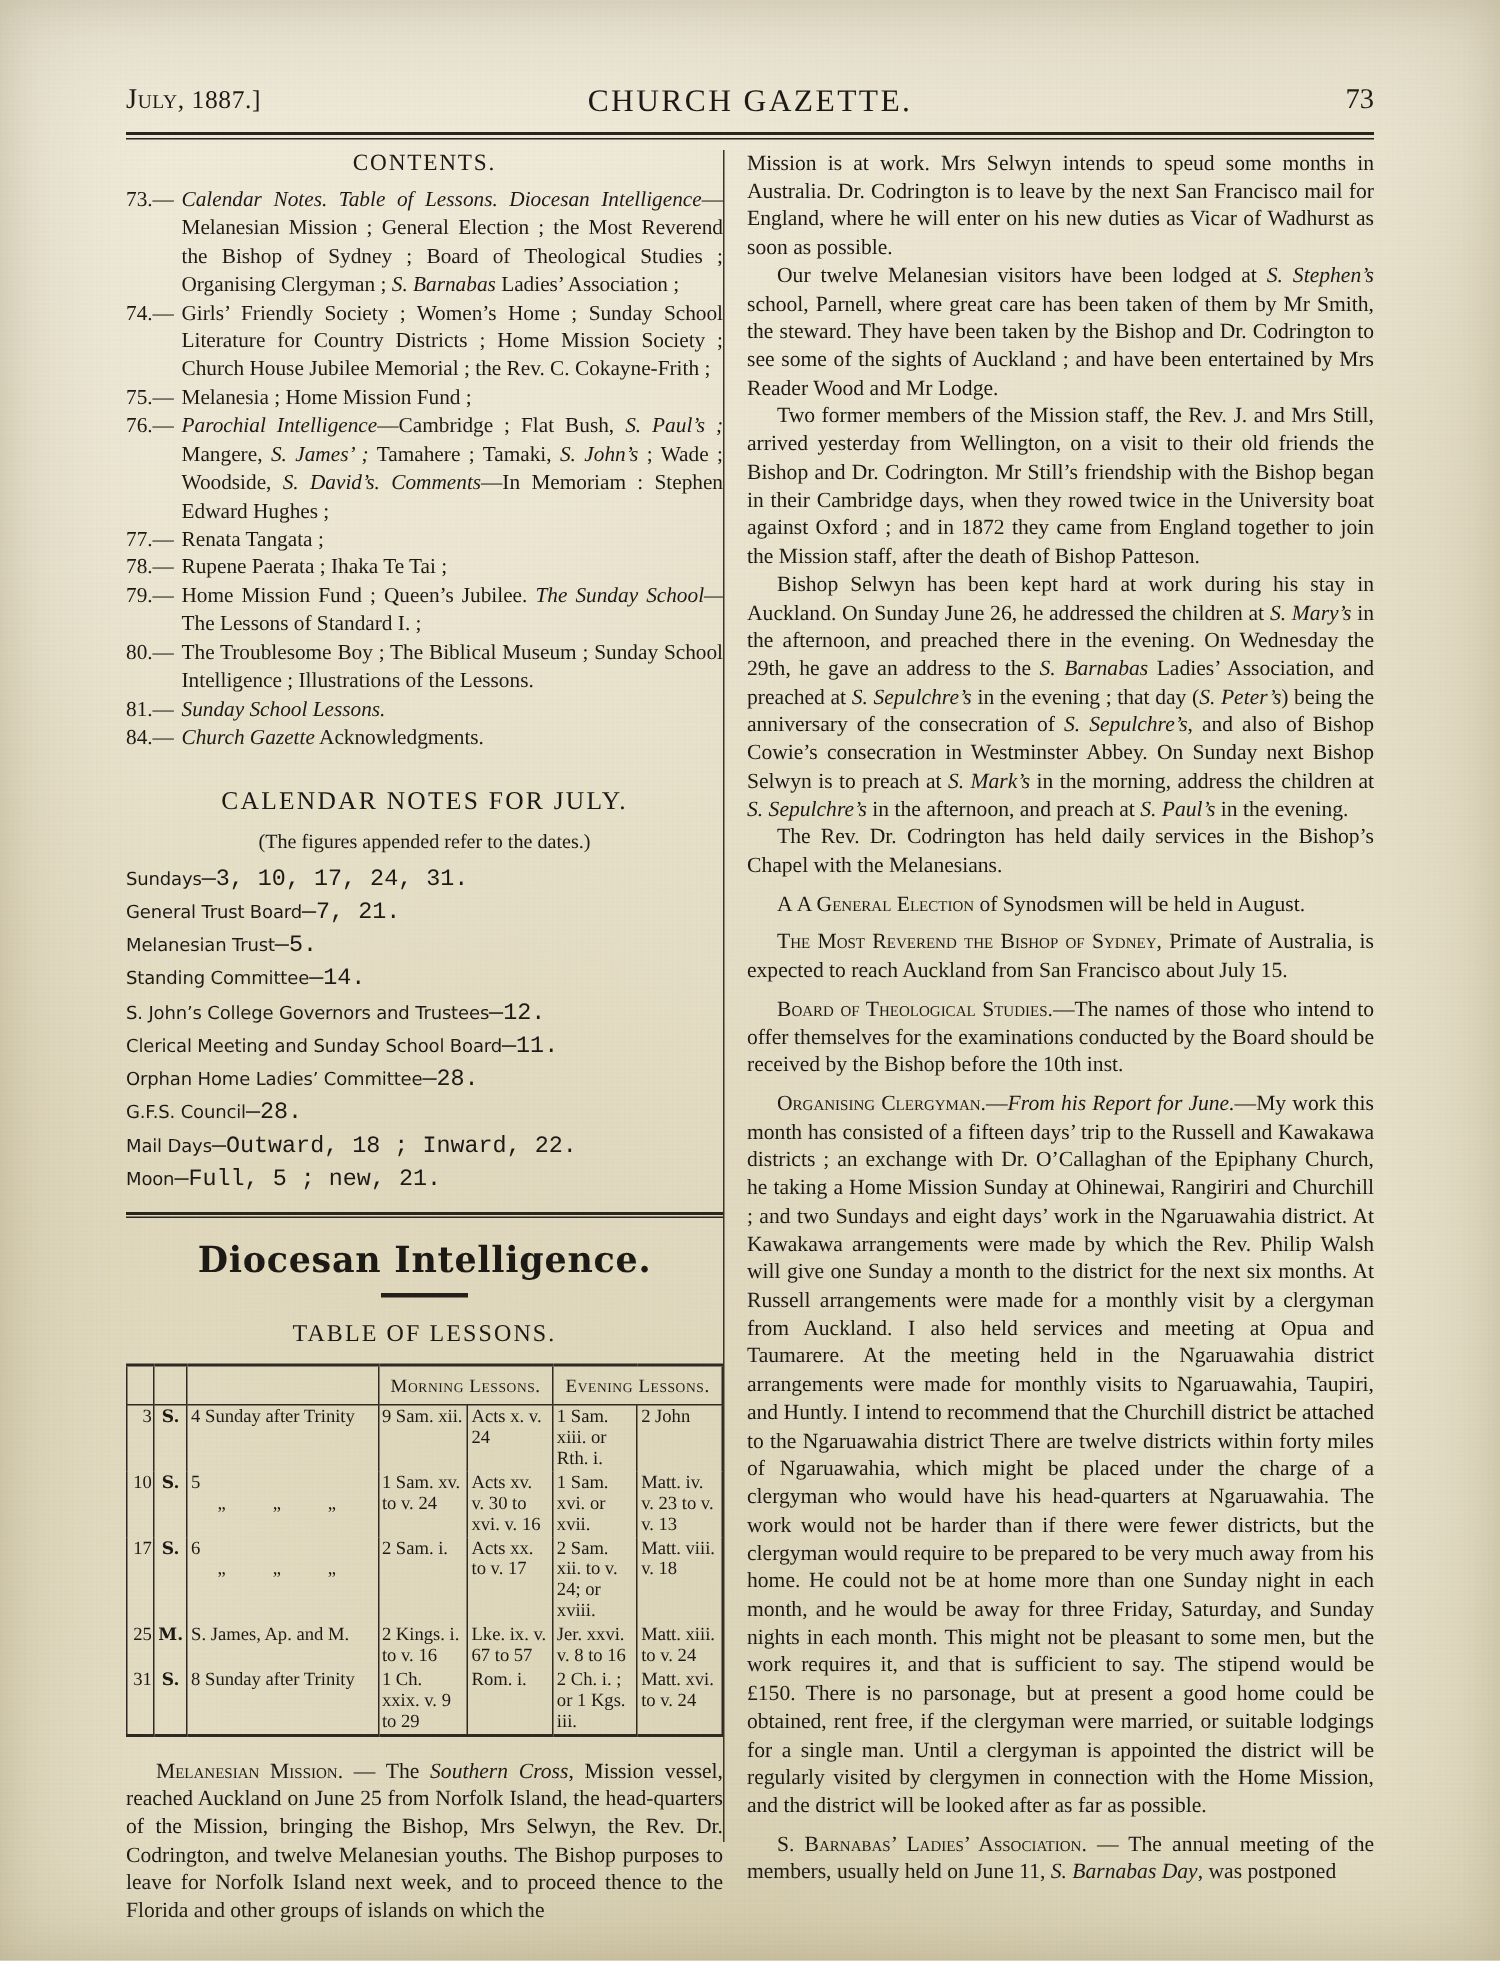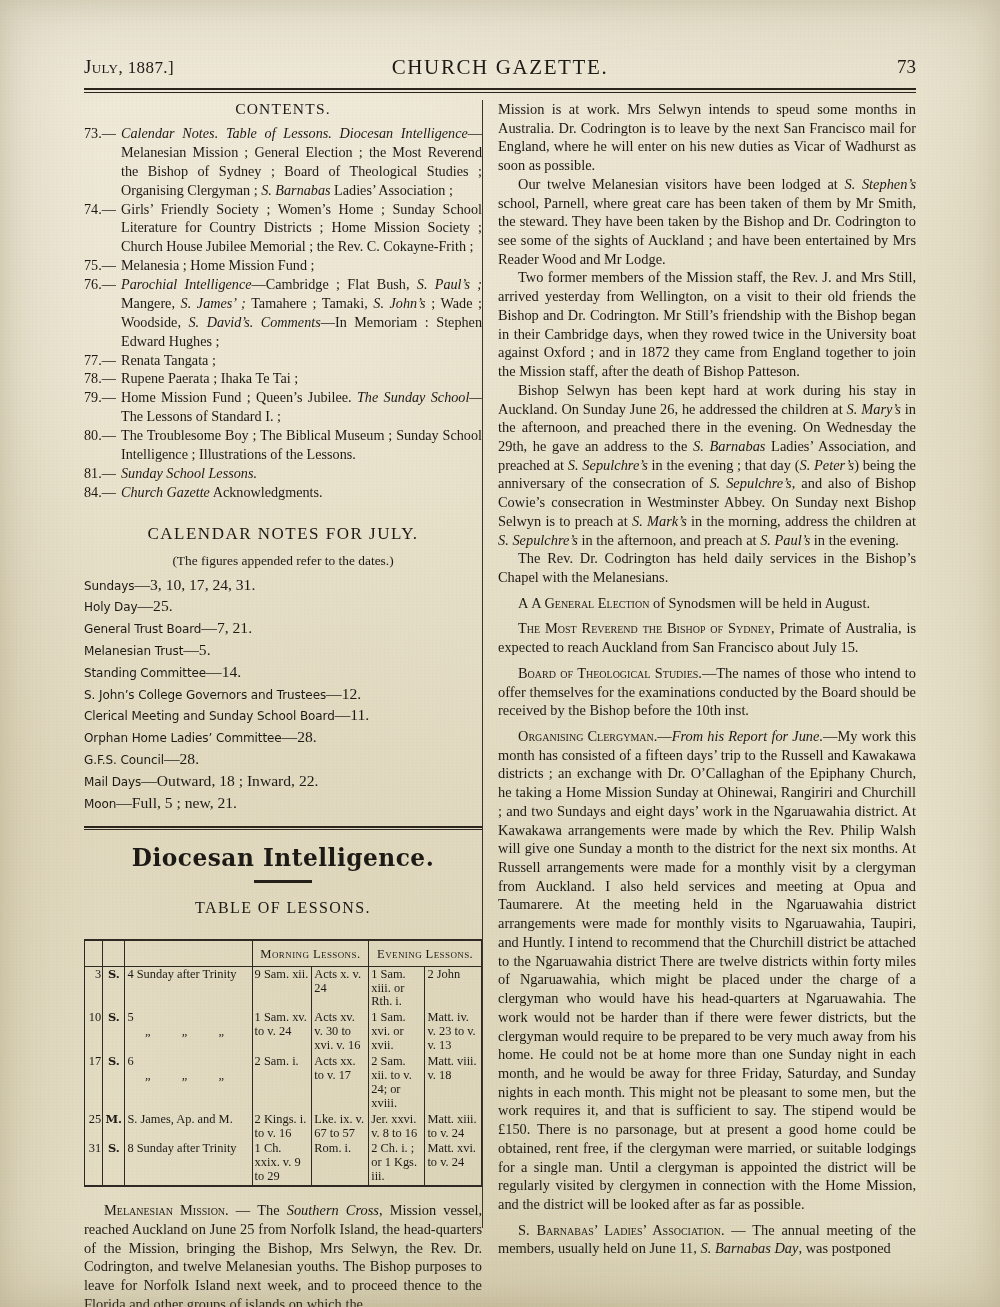--- a/index.html
+++ b/index.html
@@ -56,33 +56,33 @@
   .contents .num { width:34px; flex:0 0 34px; text-align:left; padding-right:3px; white-space:nowrap; }
   .contents .txt { flex:1; text-indent:0; }
   .contents .txt i { font-style:italic; }
 
   
   .cal-head { text-align:center; font-size:17px; letter-spacing:1.5px; margin:22px 0 9px; }
   .cal-sub  { text-align:center; font-size:13.4px; margin-bottom:5px; }
   .cal-list { font-size:16.8px; line-height:1.30; }
   .cal-list .ci { white-space:nowrap; }
   .cal-list .lbl { font-family:"DejaVu Sans", sans-serif; font-size:12px; letter-spacing:-0.1px; }
-  .cal-list .val { font-family:Liberation Serif, serif; font-size:15.6px;margin-top:24px; }
+  .cal-list .val { font-family:Liberation Mono, monospace; font-size:15.6px;margin-top:24px; }
 
   .rule-short { width:100%; height:3px; margin:12px 0 14px; }
   .rule-short i { display:block; background:#2a251d; }
   .rule-short i.a { height:2px; }
   .rule-short i.b { height:1px; margin-top:1px; }
 
   
   .fraktur { text-align:center; font-size:24px; letter-spacing:.5px;
              font-family:"DejaVu Serif", serif; font-weight:700;
              font-style:normal; transform:scaleX(.97); margin:4px 0 8px; }
   .hr-mini { width:58px; height:3px; background:#241f19; margin:0 auto 16px; }
-  .tbl-title { text-align:center; font-size:16px; letter-spacing:1.4px; margin-bottom:22px; }
+  .tbl-title { text-align:center; font-size:16px; letter-spacing:1.4px; margin-bottom:10px; }
 
   
   table.lessons { border-collapse:collapse; width:100%; font-size:12.4px; line-height:1.12; }
   table.lessons th, table.lessons td {
     border-left:1px solid #2e2922; border-right:1px solid #2e2922;
     padding:1px 2px; vertical-align:top;
   }
   table.lessons thead th { border-top:2px solid #2e2922; border-bottom:1px solid #2e2922;
     font-weight:400; font-variant:small-caps; font-size:12.6px; letter-spacing:.4px;
     text-align:center; padding:6px 3px 5px; }
@@ -163,21 +163,20 @@
     <div class="row">
         <span class="num">84.—</span>
         <span class="txt"><i>Church Gazette</i> Acknowledgments.</span>
       </div>
   </div>
 
   <div class="cal-head">CALENDAR NOTES FOR JULY.</div>
   <div class="cal-sub">(The figures appended refer to the dates.)</div>
   <div class="cal-list">
     <div class="ci"><span class="lbl">Sundays</span><span class="val">—3, 10, 17, 24, 31.</span></div>
-    <div class="ci"><span class="lbl">Holy Day</span><span class="val">—25.</span></div>
     <div class="ci"><span class="lbl">General Trust Board</span><span class="val">—7, 21.</span></div>
     <div class="ci"><span class="lbl">Melanesian Trust</span><span class="val">—5.</span></div>
     <div class="ci"><span class="lbl">Standing Committee</span><span class="val">—14.</span></div>
     <div class="ci"><span class="lbl">S. John’s College Governors and Trustees</span><span class="val">—12.</span></div>
     <div class="ci"><span class="lbl">Clerical Meeting and Sunday School Board</span><span class="val">—11.</span></div>
     <div class="ci"><span class="lbl">Orphan Home Ladies’ Committee</span><span class="val">—28.</span></div>
     <div class="ci"><span class="lbl">G.F.S. Council</span><span class="val">—28.</span></div>
     <div class="ci"><span class="lbl">Mail Days</span><span class="val">—Outward, 18 ; Inward, 22.</span></div>
     <div class="ci"><span class="lbl">Moon</span><span class="val">—Full, 5 ; new, 21.</span></div>
   </div>

